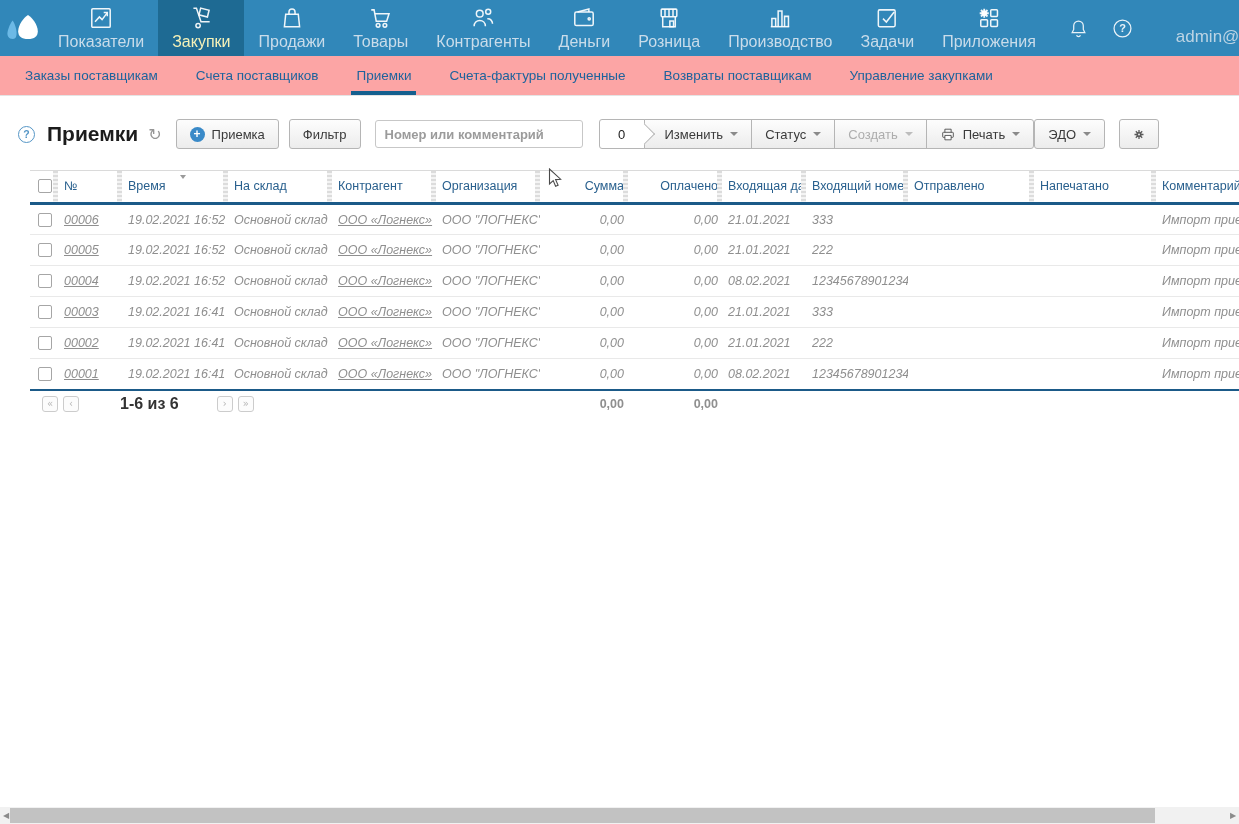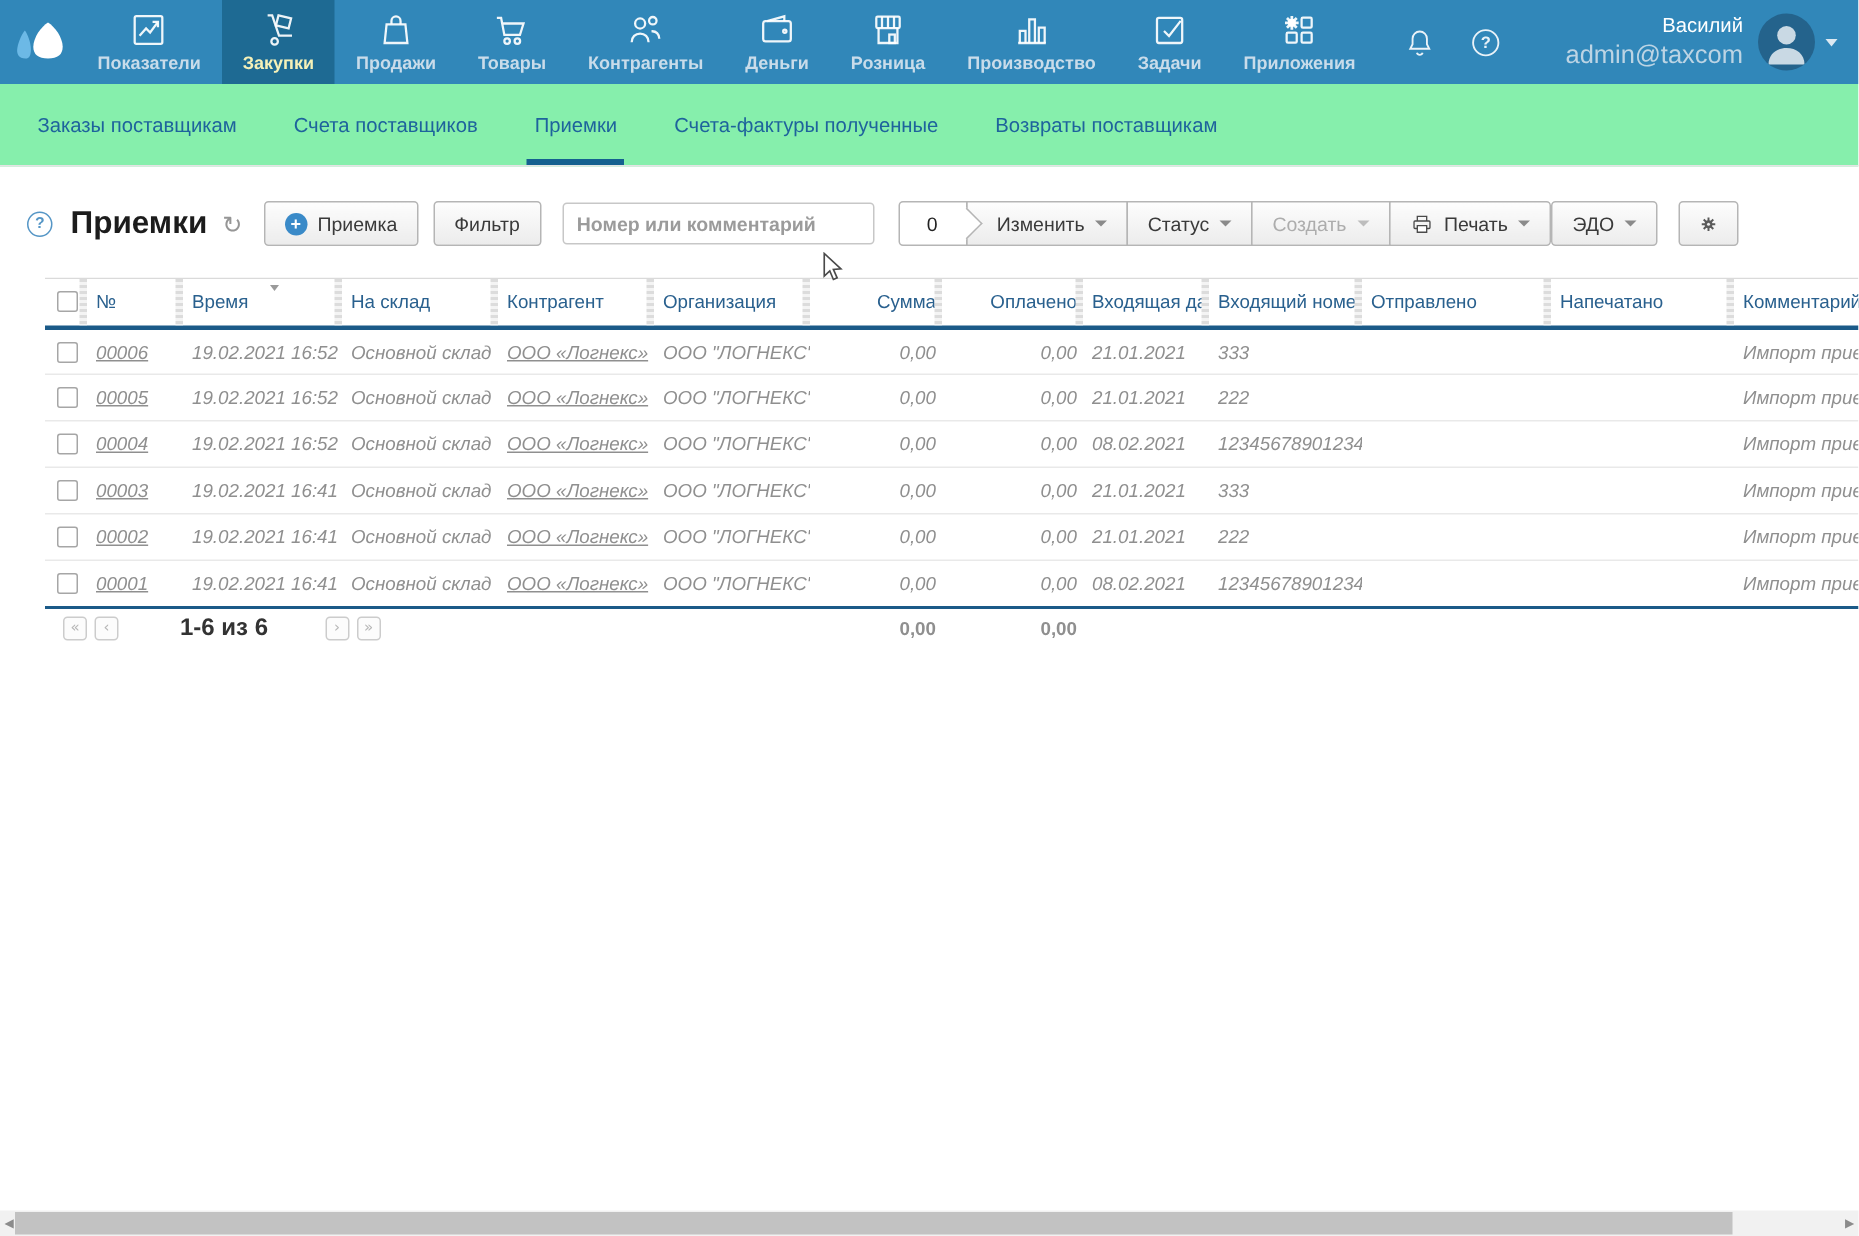--- a/index.html
+++ b/index.html
@@ -7,39 +7,39 @@
     font-family:"Liberation Sans","DejaVu Sans",sans-serif; }
 
   
   .topnav { height:56px; background:#3187b9; display:flex; align-items:stretch; }
   .logo-wrap { width:58px; display:flex; align-items:center; justify-content:center; }
   .nav-items { display:flex; align-items:stretch; }
   .nav-item { display:flex; flex-direction:column; align-items:center; justify-content:center;
     padding:0 14px; cursor:pointer; }
   .nav-item .nicon { width:26px; height:26px; stroke:#ffffff; stroke-opacity:.92; fill:none;
     stroke-width:1.4; margin-bottom:2px; }
-  .nav-item .nlabel { font-size:12px; color:#c9dcea; white-space:nowrap;font-weight:bold; }
+  .nav-item .nlabel { font-size:16px; color:#c9dcea; white-space:nowrap; }
   .nav-item.active { background:#1e6a93; }
   .nav-item.active .nlabel { color:#f5f1b8; }
   .nav-spacer { flex:1; }
   .nav-right { display:flex; align-items:center; padding-right:14px; }
   .icon-btn { width:30px; height:30px; display:flex; align-items:center; justify-content:center;
     margin-left:14px; cursor:pointer; }
   .icon-btn svg { width:23px; height:23px; stroke:#e9f2f8; fill:none; stroke-width:1.3; }
   .user-block { margin-left:38px; text-align:right; line-height:1.25; cursor:pointer; }
   .user-name { font-size:13.5px; color:#ffffff; }
   .user-email { font-size:17px; color:#bcd4e4; }
   .avatar { width:38px; height:38px; border-radius:50%; background:#24638c; margin-left:10px;
     overflow:hidden; cursor:pointer; flex:none; }
   .avatar svg { width:38px; height:38px; }
   .user-caret { width:0; height:0; border-left:4px solid transparent; border-right:4px solid transparent;
     border-top:5px solid #dce9f2; margin-left:7px; cursor:pointer; }
 
   
-  .tabbar { height:55px; background:#86efac; border-bottom:1px solid #e4e4e4; display:flex;
+  .tabbar { height:40px; background:#fca5a5; border-bottom:1px solid #e4e4e4; display:flex;
     padding-left:6px; }
   .tab { position:relative; display:flex; align-items:center; padding:0 19px; font-size:13.5px;
     color:#1e639c; cursor:pointer; white-space:nowrap; }
   .tab.active::after { content:''; position:absolute; left:14px; right:14px; bottom:0;
     height:4px; background:#15608f; }
 
   
   .toolbar { display:flex; align-items:center; padding:22px 0 0 18px; height:54px; }
   .help-circ { width:17px; height:17px; border-radius:50%; border:1.5px solid #5596c6;
     color:#5596c6; font-size:10.5px; font-weight:bold; display:flex; align-items:center;
@@ -288,20 +288,23 @@
     </div>
     <div class="tab active">
       <span>Приемки</span>
     </div>
     <div class="tab">
       <span>Счета-фактуры полученные</span>
     </div>
     <div class="tab">
       <span>Возвраты поставщикам</span>
     </div>
+    <div class="tab">
+      <span>Управление закупками</span>
+    </div>
   </nav>
 
 <div class="toolbar">
   <div class="help-circ">?</div>
   <h1 class="page-title">Приемки</h1>
   <span class="refresh">↻</span>
   <button class="btn">
     <span class="plus-circ">+</span>
     <span>Приемка</span>
   </button>

